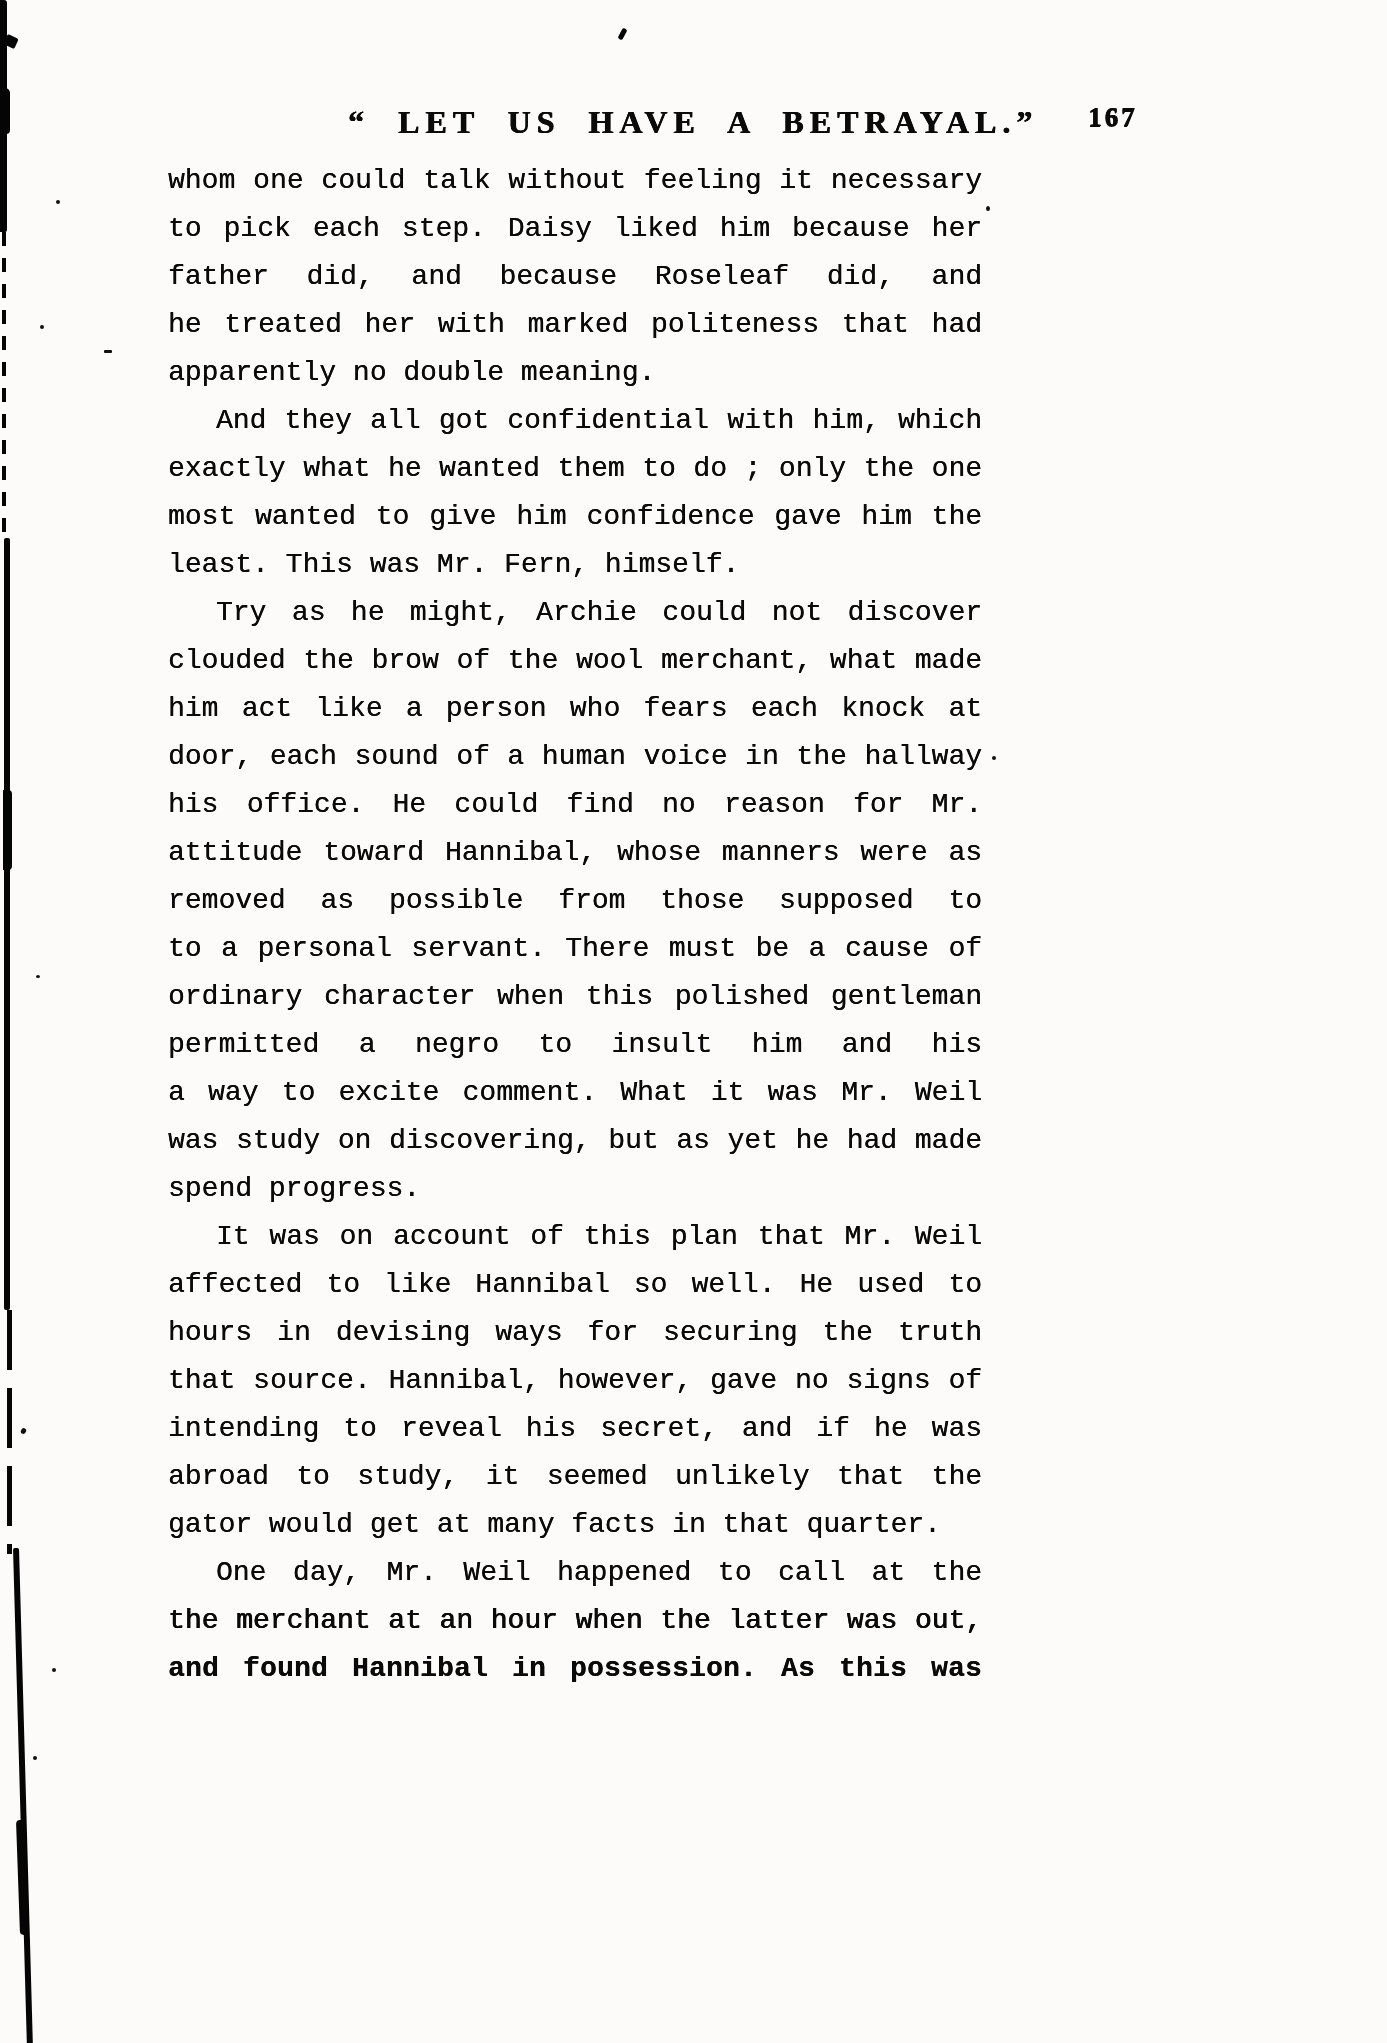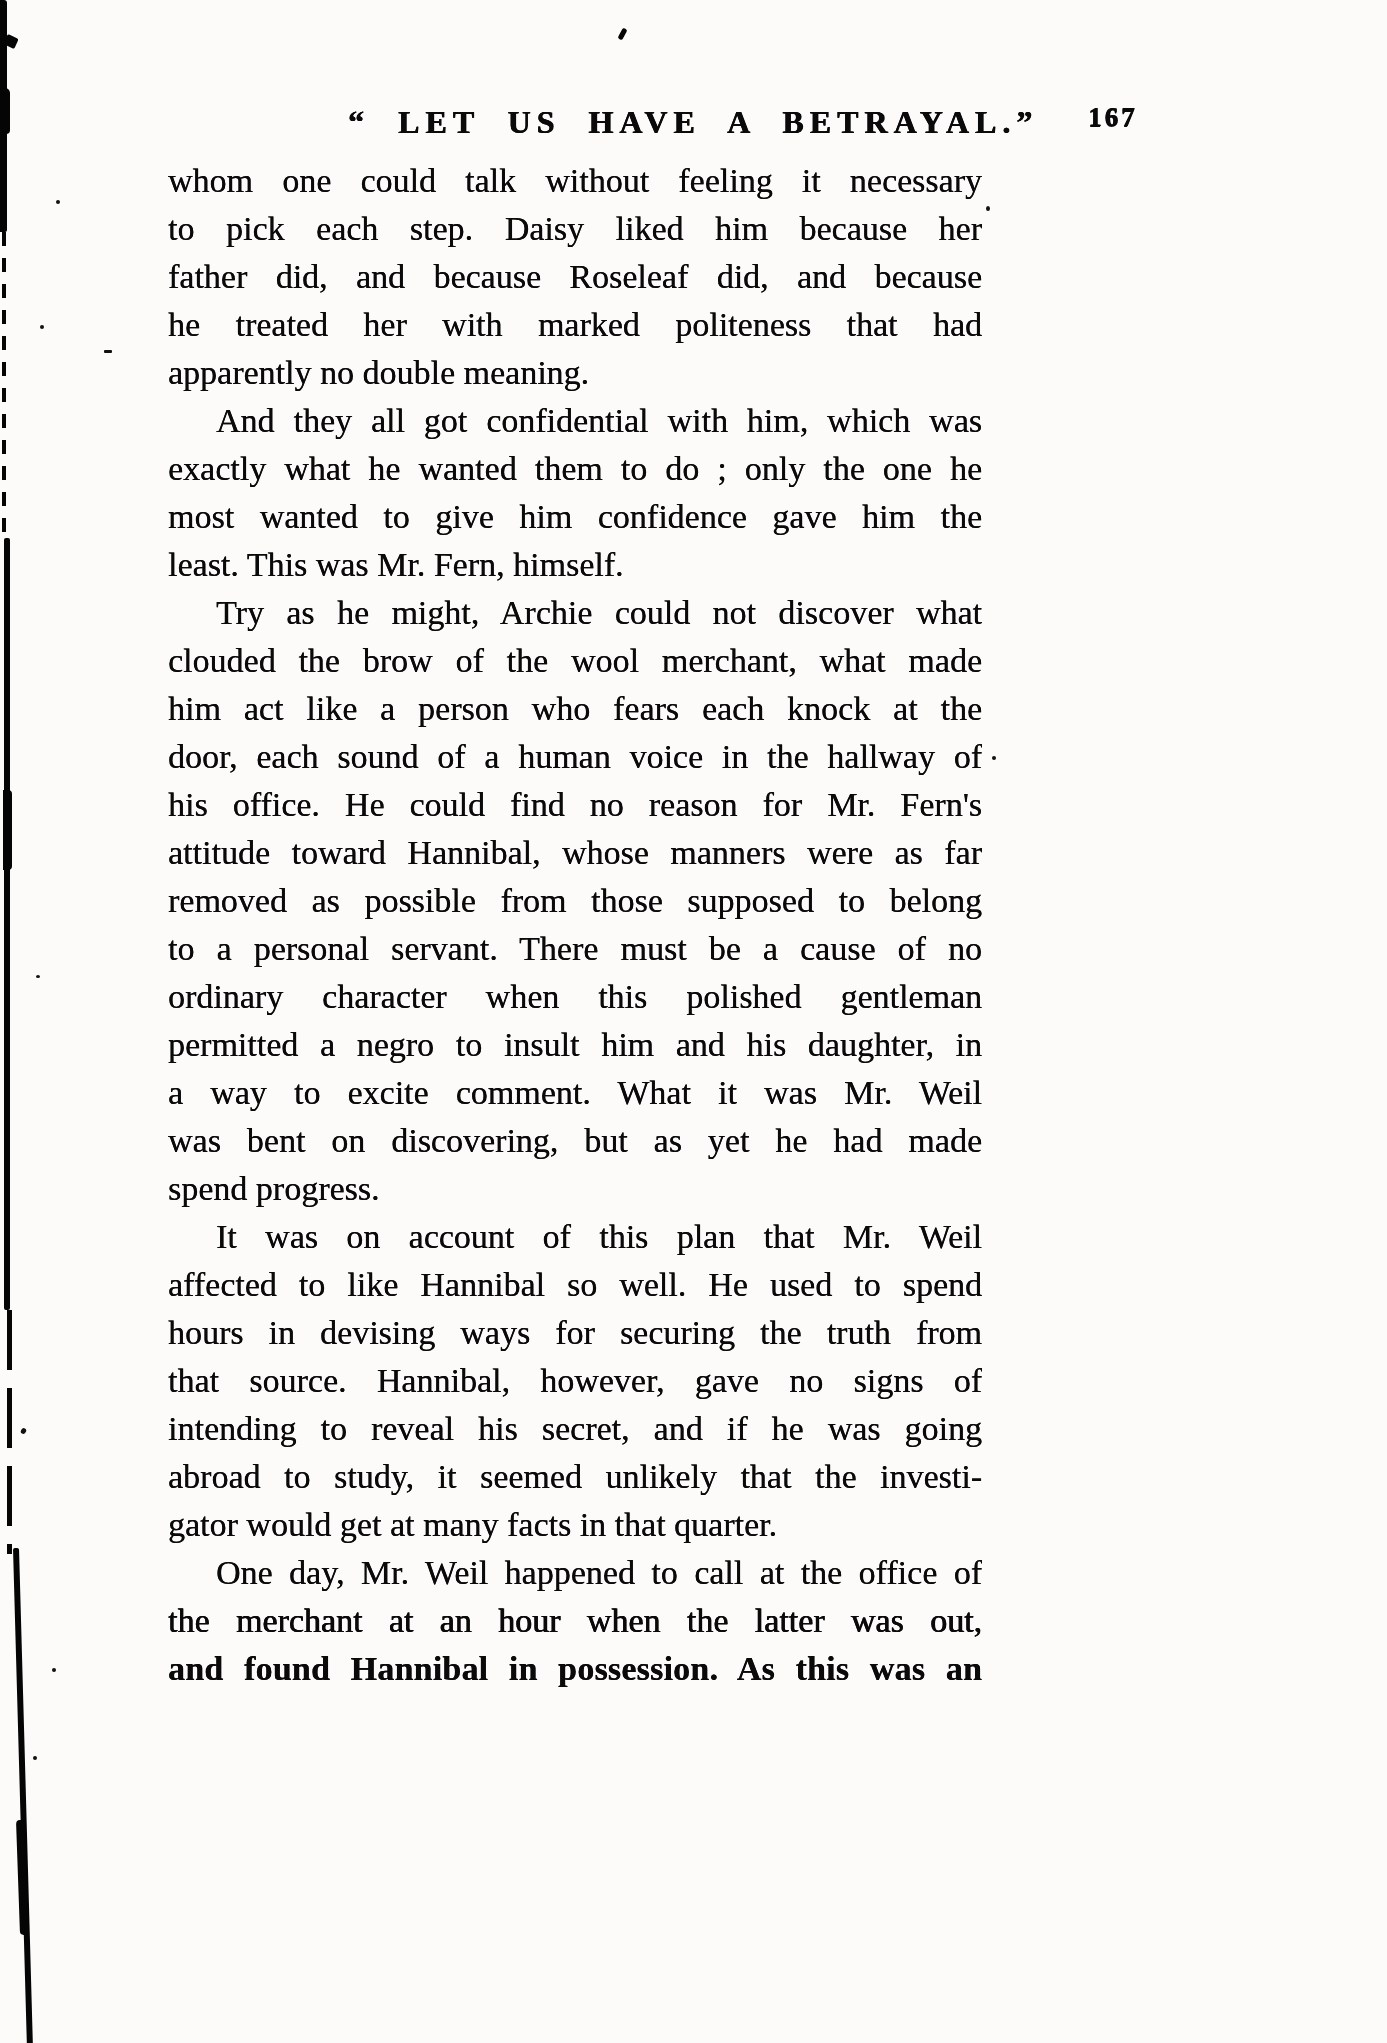--- a/index.html
+++ b/index.html
@@ -36,23 +36,24 @@
     font-weight: bold;
     letter-spacing: 3px;
     text-shadow: 0.8px 0 0 currentColor, 0 0.5px 0 currentColor;
   }
 
   
   .text-block {
     position: absolute;
     left: 168px; top: 157px;
     width: 814px;
-    font-size: 34px;
+    font-size: 28px;
     line-height: 48px;
     text-shadow: 0.25px 0 0 currentColor;
+    font-family: Liberation Mono, monospace;
   }
   .ln {
     text-align: justify;
     text-align-last: justify;
     text-justify: inter-word;
     height: 48px;
     overflow: hidden;
     white-space: normal;
   }
   .ln.end {
@@ -130,21 +131,21 @@
     <div class="ln">clouded the brow of the wool merchant, what made</div>
     <div class="ln">him act like a person who fears each knock at the</div>
     <div class="ln">door, each sound of a human voice in the hallway of</div>
     <div class="ln">his office.  He could find no reason for Mr. Fern's</div>
     <div class="ln">attitude toward Hannibal, whose manners were as far</div>
     <div class="ln">removed as possible from those supposed to belong</div>
     <div class="ln">to a personal servant.  There must be a cause of no</div>
     <div class="ln">ordinary character when this polished gentleman</div>
     <div class="ln">permitted a negro to insult him and his daughter, in</div>
     <div class="ln">a way to excite comment.  What it was Mr. Weil</div>
-    <div class="ln">was bent on discovering, but as yet he had made</div>
+    <div class="ln">was study on discovering, but as yet he had made</div>
     <div class="ln end">spend progress.</div>
     <div class="ln ind">It was on account of this plan that Mr. Weil</div>
     <div class="ln">affected to like Hannibal so well.  He used to spend</div>
     <div class="ln">hours in devising ways for securing the truth from</div>
     <div class="ln">that source.  Hannibal, however, gave no signs of</div>
     <div class="ln">intending to reveal his secret, and if he was going</div>
     <div class="ln">abroad to study, it seemed unlikely that the investi-</div>
     <div class="ln end">gator would get at many facts in that quarter.</div>
     <div class="ln ind">One day, Mr. Weil happened to call at the office of</div>
     <div class="ln b1">the merchant at an hour when the latter was out,</div>

